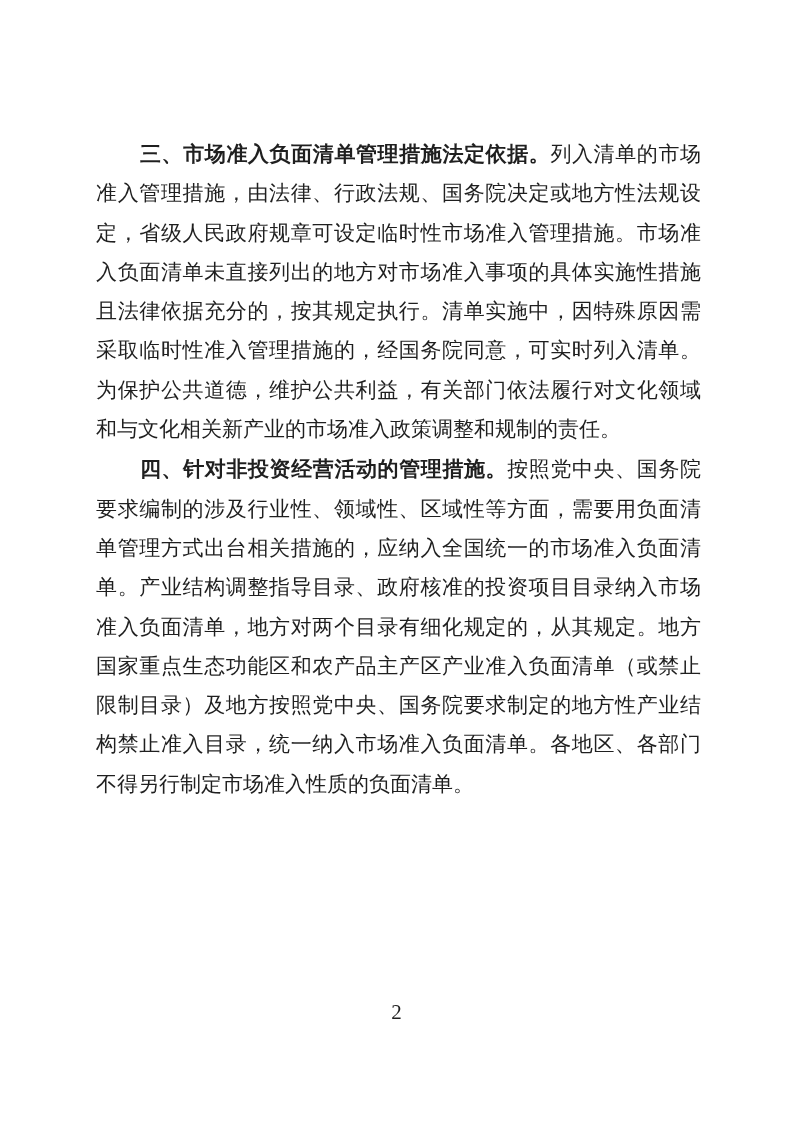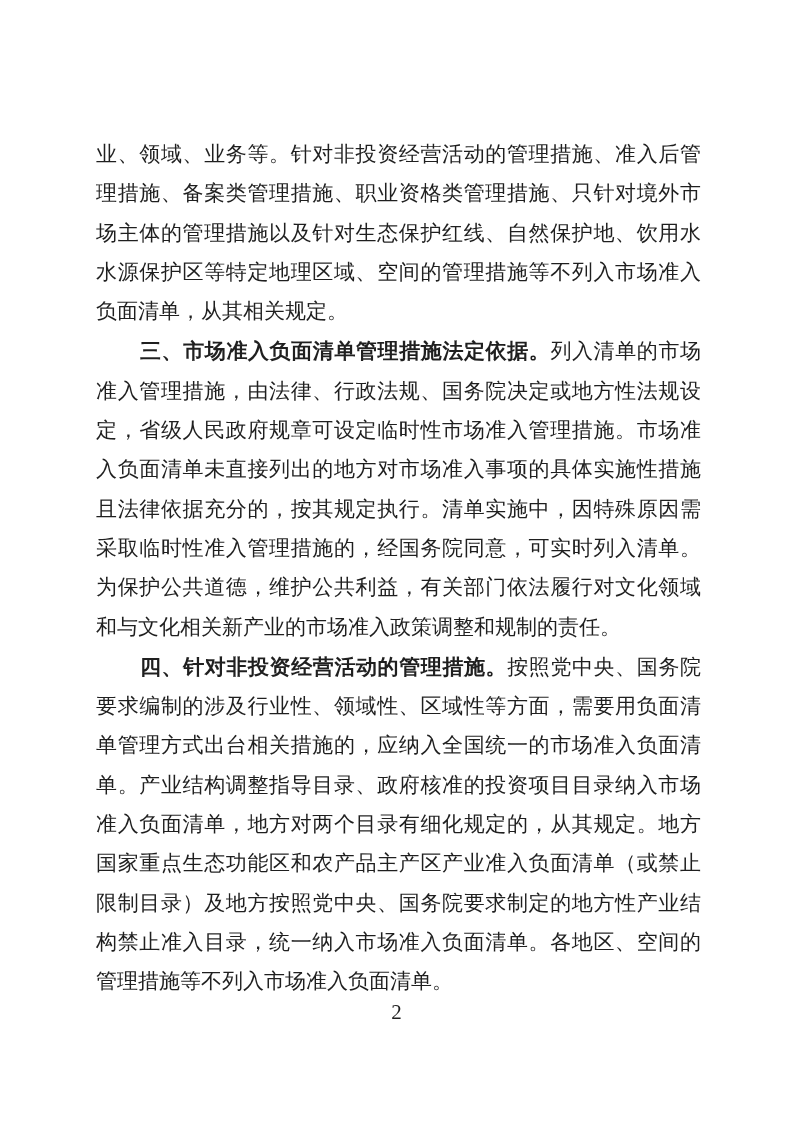--- a/index.html
+++ b/index.html
@@ -35,18 +35,17 @@
     text-align: center;
     font-family: "Liberation Serif", "DejaVu Serif", serif;
     font-size: 21px;
     color: #1f1f1f;
   }
 </style>
 </head>
 <body>
 
 <div class="doc-body">
-  <p class="para no-indent"><span class="lead"></span><span>业、领域、业务等。针对非投资经营活动的管理措施、准入后管理措施、备案类管理措施、职业资格类管理措施、只针对境外市场主体的管理措施以及针对生态保护红线、自然保护地、饮用水水源保护区等特定地理区域、空间的管理措施等不列入市场准入负面清单，从其相关规定。</span></p>
   <p class="para indent"><span class="lead">三、市场准入负面清单管理措施法定依据。</span><span>列入清单的市场准入管理措施，由法律、行政法规、国务院决定或地方性法规设定，省级人民政府规章可设定临时性市场准入管理措施。市场准入负面清单未直接列出的地方对市场准入事项的具体实施性措施且法律依据充分的，按其规定执行。清单实施中，因特殊原因需采取临时性准入管理措施的，经国务院同意，可实时列入清单。为保护公共道德，维护公共利益，有关部门依法履行对文化领域和与文化相关新产业的市场准入政策调整和规制的责任。</span></p>
-  <p class="para indent"><span class="lead">四、针对非投资经营活动的管理措施。</span><span>按照党中央、国务院要求编制的涉及行业性、领域性、区域性等方面，需要用负面清单管理方式出台相关措施的，应纳入全国统一的市场准入负面清单。产业结构调整指导目录、政府核准的投资项目目录纳入市场准入负面清单，地方对两个目录有细化规定的，从其规定。地方国家重点生态功能区和农产品主产区产业准入负面清单（或禁止限制目录）及地方按照党中央、国务院要求制定的地方性产业结构禁止准入目录，统一纳入市场准入负面清单。各地区、空间的管理措施等不列入市场准入负面清单。</span></p>
+  <p class="para indent"><span class="lead">四、针对非投资经营活动的管理措施。</span><span>按照党中央、国务院要求编制的涉及行业性、领域性、区域性等方面，需要用负面清单管理方式出台相关措施的，应纳入全国统一的市场准入负面清单。产业结构调整指导目录、政府核准的投资项目目录纳入市场准入负面清单，地方对两个目录有细化规定的，从其规定。地方国家重点生态功能区和农产品主产区产业准入负面清单（或禁止限制目录）及地方按照党中央、国务院要求制定的地方性产业结构禁止准入目录，统一纳入市场准入负面清单。各地区、各部门不得另行制定市场准入性质的负面清单。</span></p>
 </div>
 
 <div class="page-number">2</div>
 
 </body></html>

